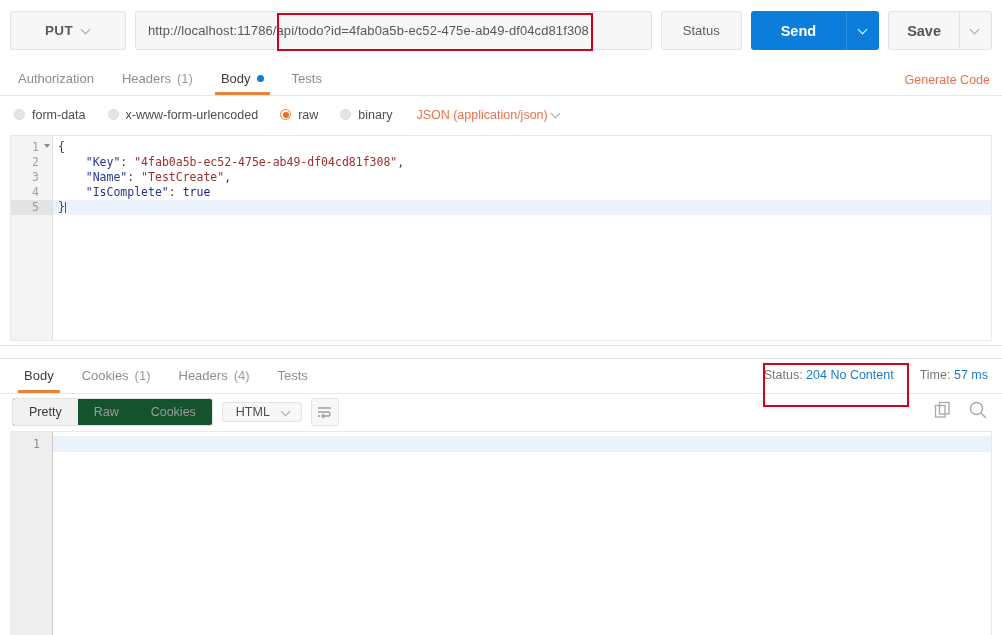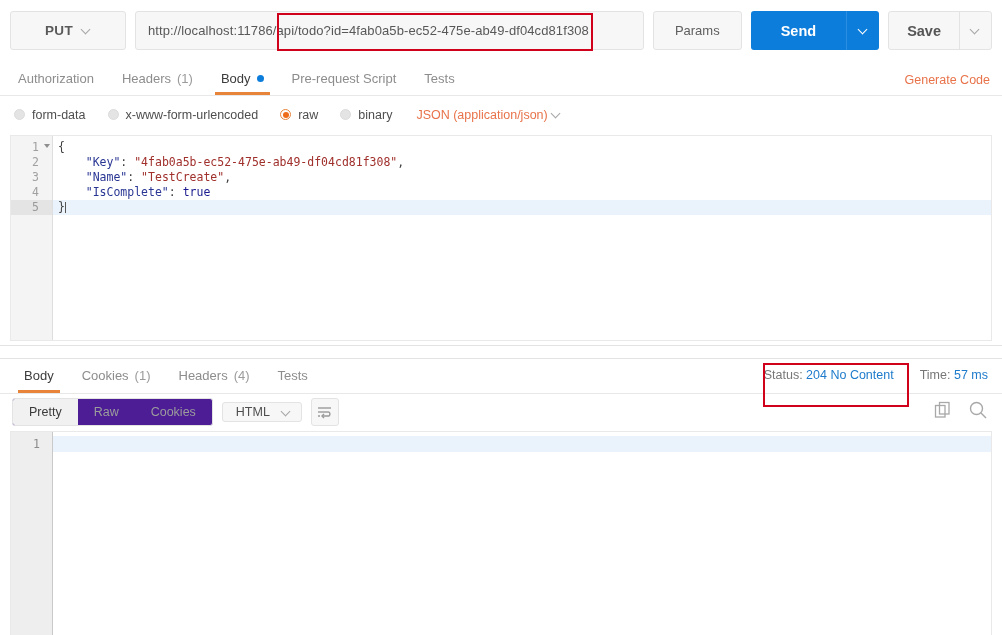--- a/index.html
+++ b/index.html
@@ -229,21 +229,21 @@
   .resp-toolbar {
     height: 37px; min-height:37px;
     display:flex; align-items:center;
     padding: 0 12px; gap: 9px;
     background:#fff;
     position:relative;
   }
   .seg {
     display:flex; height: 28px;
     border: 1px solid #e3e3e3; border-radius: 3px;
-    background: #4c1d95; overflow:hidden;
+    background: #14532d; overflow:hidden;
   }
   .seg-item {
     padding: 0 16px; display:flex; align-items:center;
     font-size: 12.5px; color: #9c9c9c; cursor: pointer;
   }
   .seg-item.active { color: #3a3a3a; background:#f1f1f1; }
   .fmt-select {
     height: 20px; padding: 0 10px 0 13px;
     border: 1px solid #e3e3e3; border-radius: 3px;
     background: #f7f7f7; cursor:pointer;
@@ -295,21 +295,21 @@
     <div class="method-box">
       <span class="method-label">PUT</span>
       <span class="chev"></span>
     </div>
 
     <div class="url-field" title="http://localhost:11786/api/todo?id=4fab0a5b-ec52-475e-ab49-df04cd81f308">
       <span class="url-text">http://localhost:11786/api/todo?id=4fab0a5b-ec52-475e-ab49-df04cd81f308</span>
     </div>
 
     <div class="params-btn">
-      <span>Params</span>
+      <span>Status</span>
     </div>
 
     <div class="send-group">
       <div class="send-btn">
         <span>Send</span>
       </div>
       <div class="send-caret">
         <span class="chev"></span>
       </div>
     </div>
@@ -330,23 +330,20 @@
     <div class="tab">
       <span>Authorization</span>
     </div>
     <div class="tab">
       <span>Headers</span>
       <span class="cnt">(1)</span>
     </div>
     <div class="tab active">
       <span>Body</span>
       <span class="blue-dot"></span>
-    </div>
-    <div class="tab">
-      <span>Pre-request Script</span>
     </div>
     <div class="tab">
       <span>Tests</span>
     </div>
     <div class="gen-code">
       <span>Generate Code</span>
     </div>
   </div>
 
   <div class="bodytype-row">

